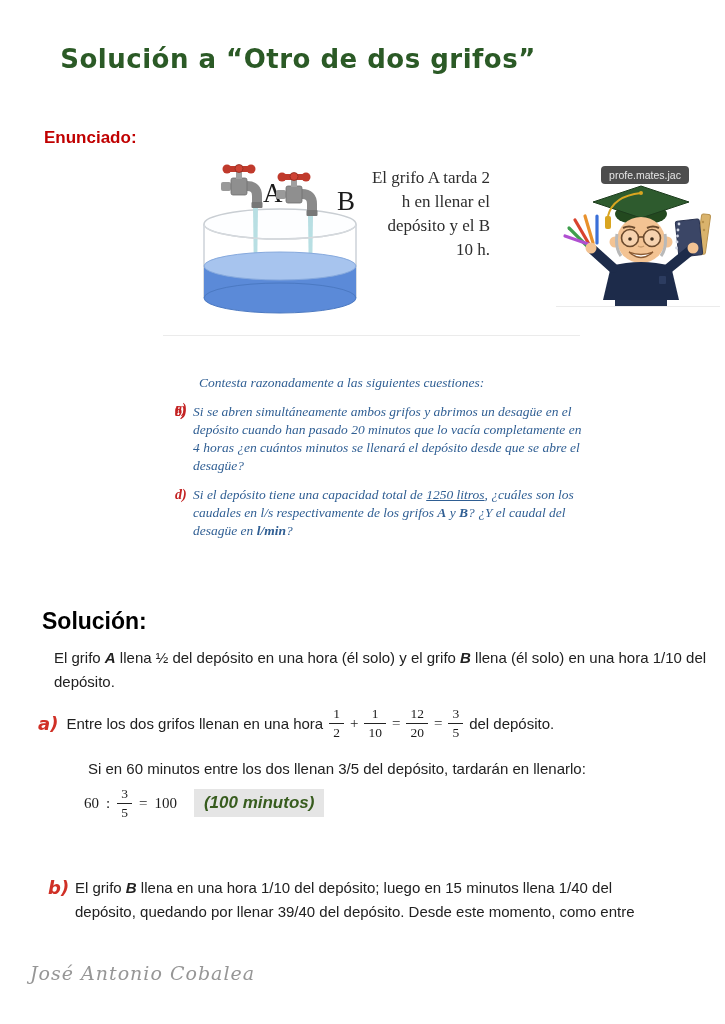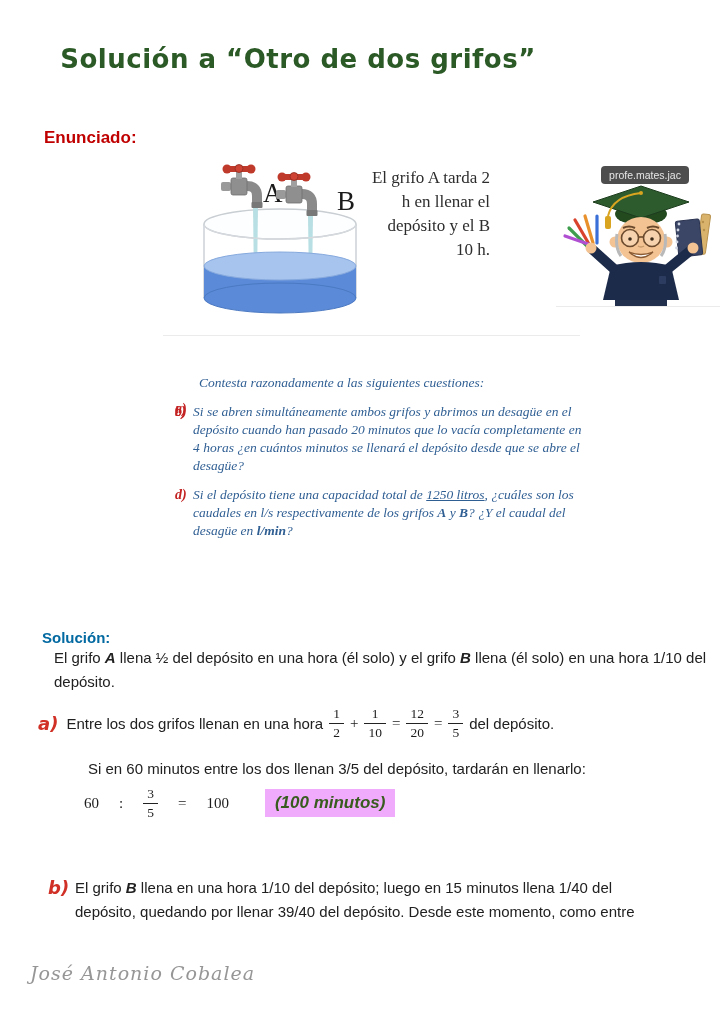--- a/index.html
+++ b/index.html
@@ -4,21 +4,21 @@
 <style>
   html,body{margin:0;padding:0;background:#ffffff;}
   .page{position:relative;width:725px;height:1024px;background:#fff;overflow:hidden;
         font-family:"Liberation Sans",sans-serif;color:#212121;}
 
   
   .title{position:absolute;top:44px;left:0;width:596px;text-align:center;
          font-family:"DejaVu Sans",sans-serif;font-weight:700;font-size:26px;
          letter-spacing:.5px;color:#2b5a26;}
   .enunciado{position:absolute;top:128px;left:44px;font-weight:700;font-size:17px;color:#c00000;}
-  .solucion{position:absolute;top:608px;left:42px;font-weight:700;font-size:15px;color:#0369a1;margin-top:21px;}
+  .solucion{position:absolute;top:608px;left:42px;font-weight:700;font-size:23px;color:#000000;}
 
   
   .tank{position:absolute;left:197px;top:160px;}
   .caption{position:absolute;left:368px;top:166px;width:122px;
            font-family:"Liberation Serif",serif;font-size:17px;line-height:24px;color:#2d2d2d;text-align:right;}
   .avatar{position:absolute;left:553px;top:164px;}
   .hline{position:absolute;height:1px;background:#ebebeb;}
   .hline-av{top:306px;left:556px;width:164px;}
   .hline-tk{top:335px;left:163px;width:417px;}
 
@@ -39,23 +39,23 @@
   .sol-intro{position:absolute;left:54px;top:646px;width:658px;font-size:15px;line-height:24px;}
   .sol-a-row{position:absolute;left:38px;top:698px;height:50px;display:flex;align-items:center;gap:6px;font-size:15px;}
   .sol-marker{color:#d03026;font-weight:700;font-style:italic;
               font-family:"DejaVu Sans",sans-serif;font-size:18px;margin-right:2px;}
   .frac{display:inline-block;text-align:center;vertical-align:middle;
         font-family:"Liberation Serif",serif;font-size:13.5px;line-height:1;color:#1c1c1c;}
   .frac .num{display:block;padding:0 4px 2.5px;}
   .frac .den{display:block;border-top:1.2px solid #222;padding:2.5px 4px 0;}
   .op{font-family:"Liberation Serif",serif;font-size:15px;color:#1c1c1c;}
   .sol-a-line2{position:absolute;left:88px;top:760px;font-size:15px;}
-  .calc-row{position:absolute;left:84px;top:780px;height:46px;display:flex;align-items:center;gap:20px;
+  .calc-row{position:absolute;left:84px;top:780px;height:46px;display:flex;align-items:center;gap:7px;
             font-family:"Liberation Serif",serif;font-size:15px;color:#1c1c1c;}
-  .hl{margin-left:16px;background:#f0abfc;color:#375c1e;font-weight:700;font-style:italic;
+  .hl{margin-left:10px;background:#e5e5e5;color:#375c1e;font-weight:700;font-style:italic;
       font-family:"Liberation Sans",sans-serif;font-size:17px;padding:4px 10px;}
   .sol-b{position:absolute;left:48px;top:876px;width:612px;font-size:15px;line-height:24px;}
   .sol-b .body{display:block;padding-left:27px;}
   .sol-b .sol-marker{position:absolute;left:0;top:0;}
 
   
   .sig{position:absolute;left:30px;top:962px;font-family:"DejaVu Serif",serif;font-style:italic;
        font-size:19px;letter-spacing:1px;color:#969696;}
   .url{position:absolute;right:45px;top:964px;font-style:italic;font-size:13px;
        color:#323a8e;text-decoration:underline;}

